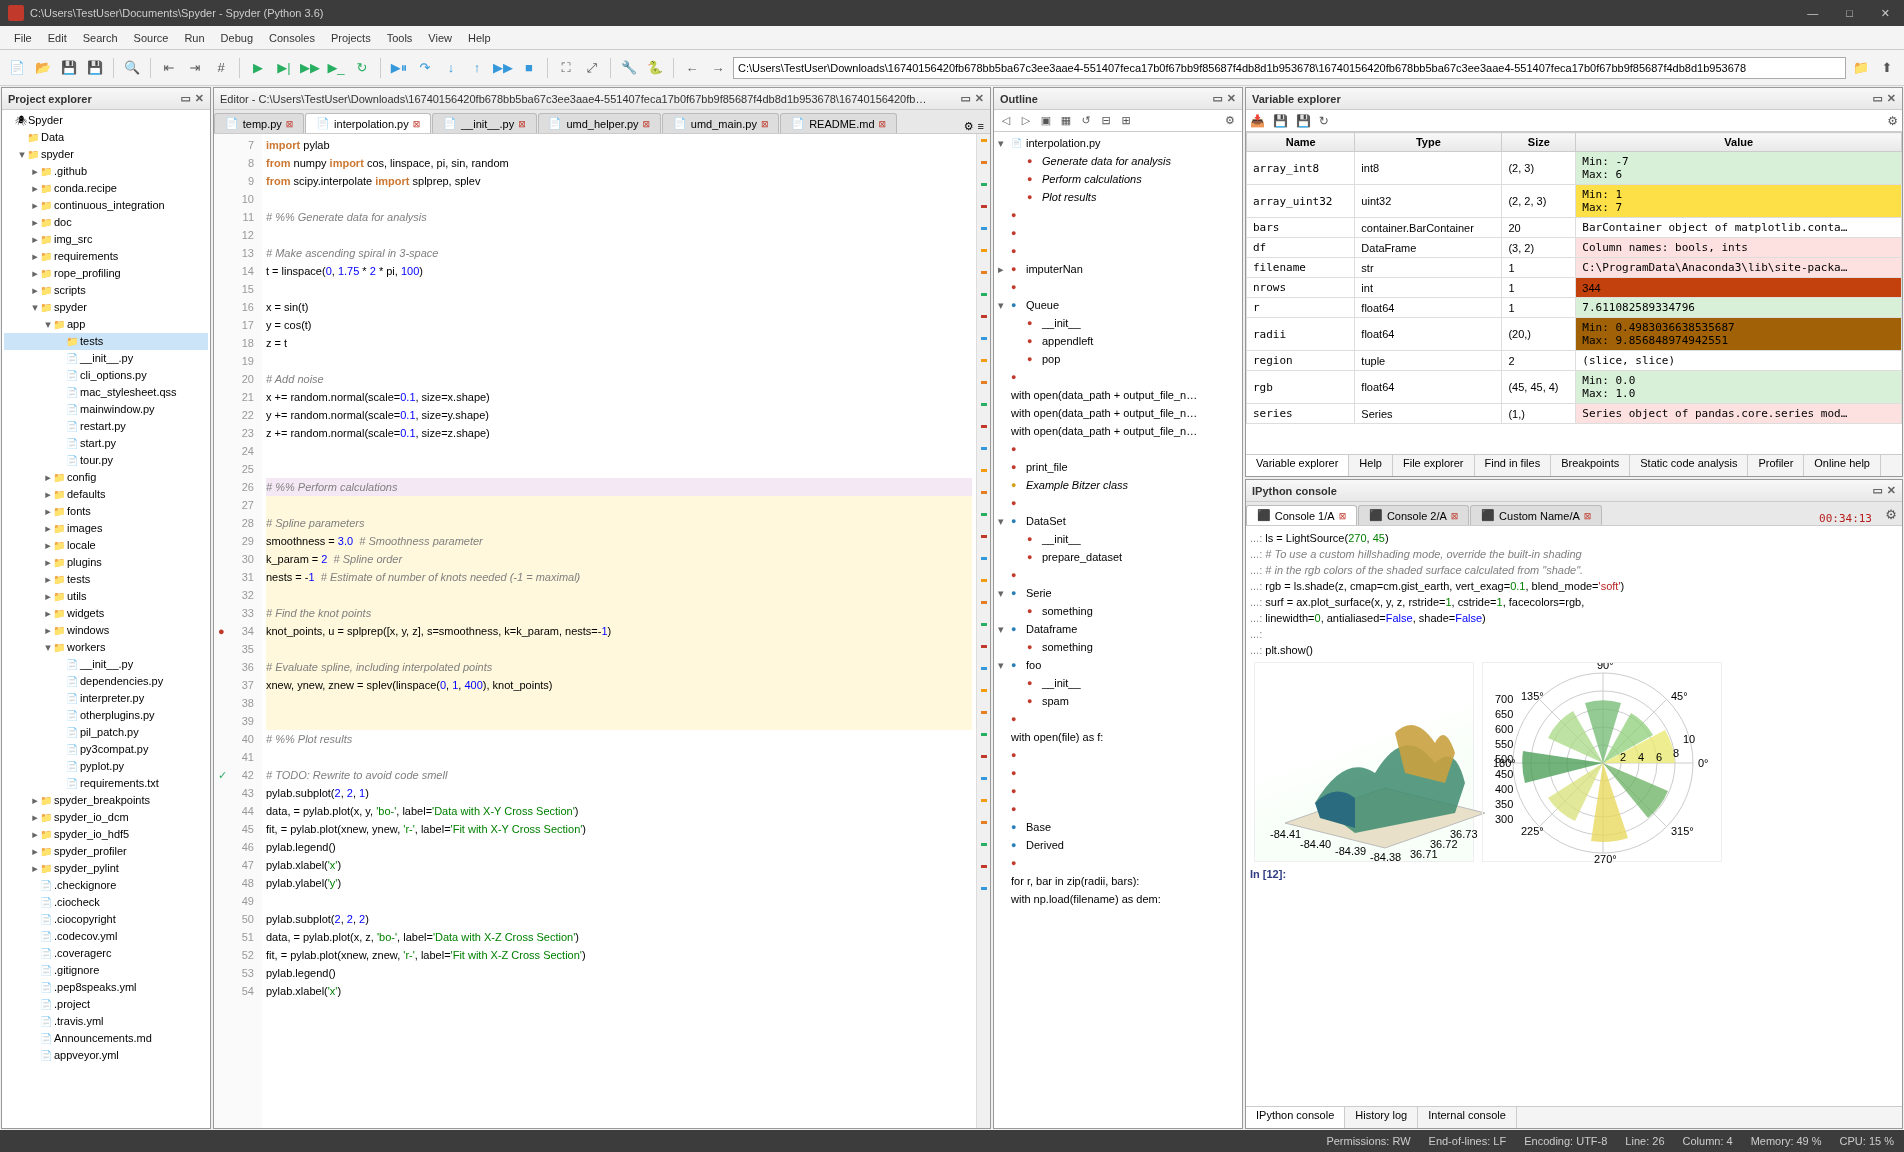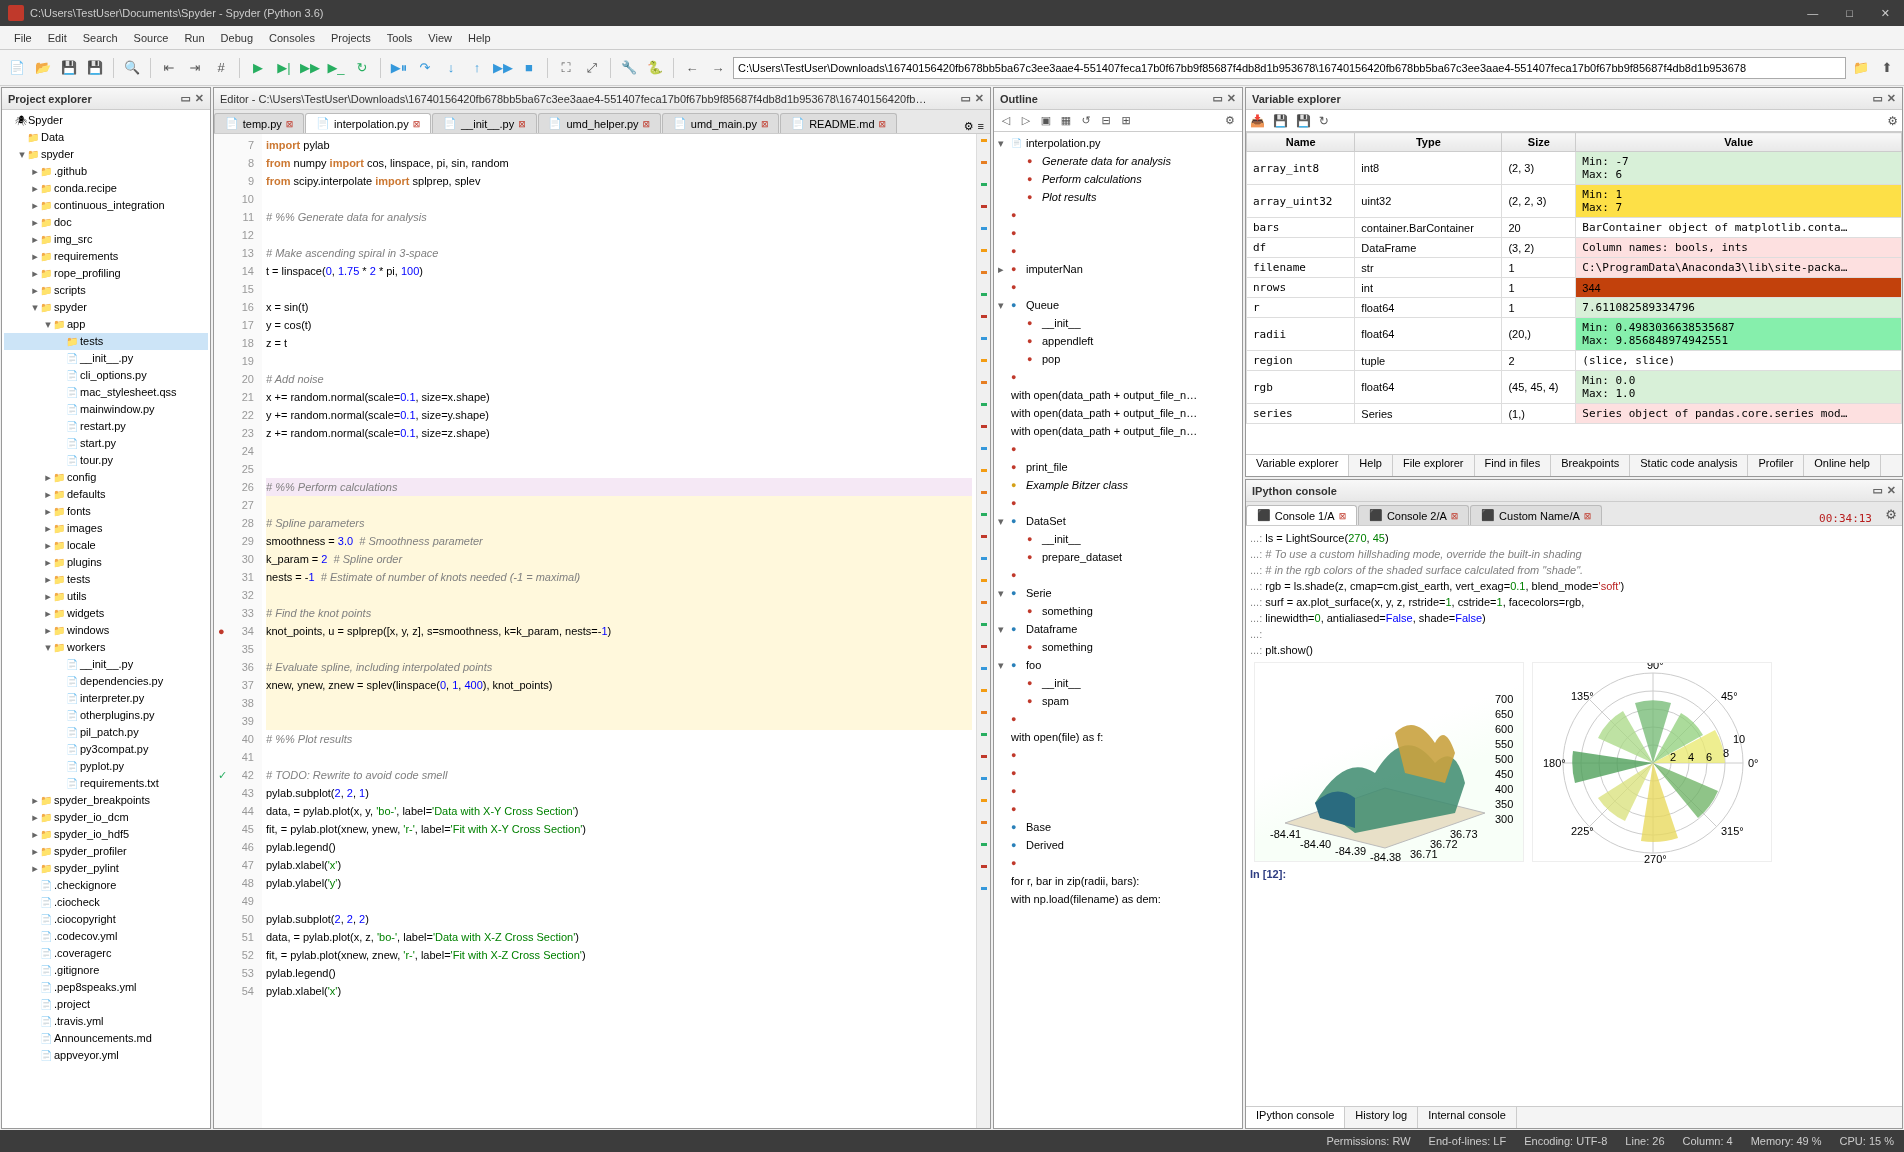--- a/index.html
+++ b/index.html
@@ -74,21 +74,21 @@
 .ipy-tabs { display:flex; background:#e8e8e8; border-bottom:1px solid #ccc; height:24px; align-items:flex-end; }
 .ipy-timer { margin-left:auto; color:#b71c1c; font-family:Consolas,monospace; padding:0 8px; }
 .ipy-out { flex:1; font-family:Consolas,monospace; font-size:12px; padding:4px; overflow:auto; line-height:16px; }
 .ipy-out .pr { color:#888; }
 .ipy-out .cm { color:#808080; font-style:italic; }
 .ipy-out .st { color:#ba2121; }
 .ipy-out .kv { color:#008000; }
 .ipy-out .nb { color:#0000ff; }
 .ipy-out .inp { color:#2e3d82; font-weight:bold; }
 .plots { display:flex; padding:4px; gap:8px; }
-.plot3d { width:270px; height:200px; border:1px solid #eee; position:relative; background:linear-gradient(160deg,#fff 40%,#f8fff8 60%); }
+.plot3d { width:220px; height:200px; border:1px solid #eee; position:relative; background:linear-gradient(160deg,#fff 40%,#f8fff8 60%); }
 .polar { width:240px; height:200px; border:1px solid #eee; position:relative; }
 .bot-tabs { display:flex; border-top:1px solid #ccc; background:#f4f4f4; height:22px; }
 .bot-tabs span { padding:2px 10px; border-right:1px solid #ccc; cursor:pointer; }
 .bot-tabs span.act { background:#fff; }
 
 .statusbar { background:#3c3c3c; color:#ccc; height:22px; display:flex; align-items:center; padding:0 10px; font-size:11px; }
 .statusbar span { margin-left:18px; }
 .statusbar .r { margin-left:auto; }
 </style>
 </head>
@@ -889,21 +889,21 @@
                   <tr>
                     <td class="nm">r</td>
                     <td>float64</td>
                     <td>1</td>
                     <td style="background:#d8f0d8;white-space:pre;font-family:Consolas,monospace">7.611082589334796</td>
                   </tr>
                   <tr>
                     <td class="nm">radii</td>
                     <td>float64</td>
                     <td>(20,)</td>
-                    <td style="background:#86efac;white-space:pre;font-family:Consolas,monospace">Min: 0.4983036638535687
+                    <td style="background:#a16207;white-space:pre;font-family:Consolas,monospace">Min: 0.4983036638535687
 Max: 9.856848974942551</td>
                   </tr>
                   <tr>
                     <td class="nm">region</td>
                     <td>tuple</td>
                     <td>2</td>
                     <td style="background:#fff;white-space:pre;font-family:Consolas,monospace">(slice, slice)</td>
                   </tr>
                   <tr>
                     <td class="nm">rgb</td>

